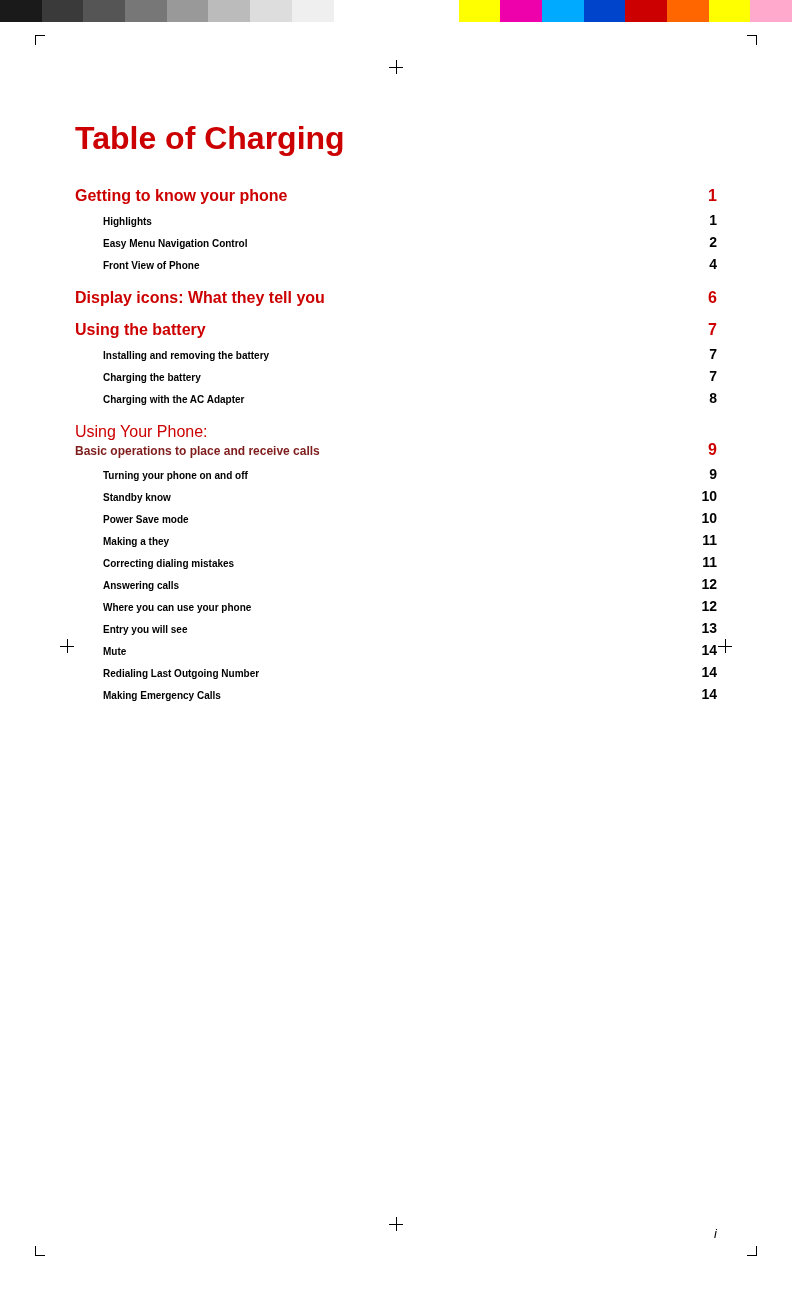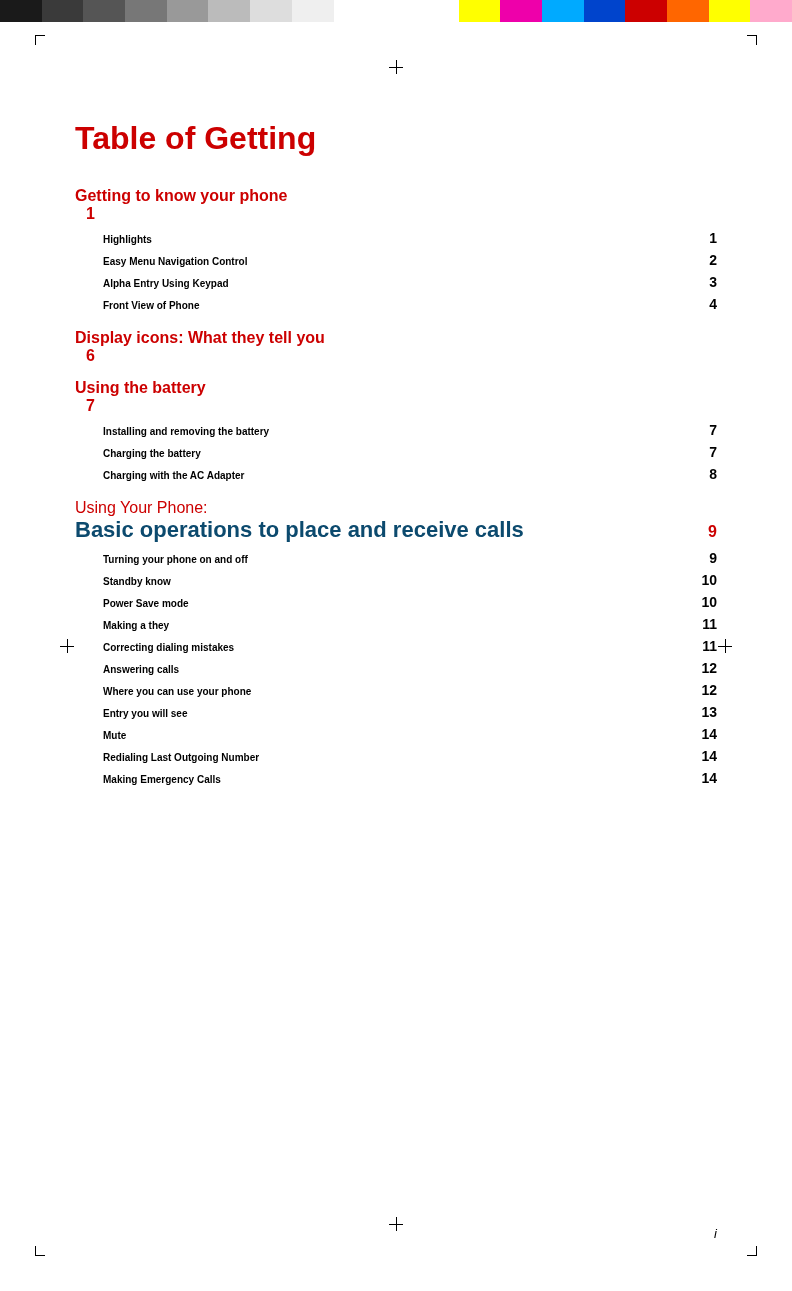--- a/index.html
+++ b/index.html
@@ -87,21 +87,20 @@
 
     .toc-section {
       margin-bottom: 18px;
     }
 
     .toc-section-header {
       display: flex;
       justify-content: space-between;
       align-items: baseline;
       margin-bottom: 4px;
-      flex-direction: column;
     }
 
     .toc-section-title {
       font-size: 16px;
       font-weight: bold;
       color: #cc0000;
     }
 
     .toc-section-page {
       font-size: 16px;
@@ -157,23 +156,23 @@
       color: #cc0000;
     }
 
     .toc-dual-line2 {
       display: flex;
       justify-content: space-between;
       align-items: baseline;
     }
 
     .toc-dual-line2-title {
-      font-size: 22px;
-      font-weight: bold;
-      color: #0c4a6e;
+      font-size: 12px;
+      font-weight: bold;
+      color: #7f1d1d;
     }
 
     .toc-dual-line2-page {
       font-size: 16px;
       font-weight: bold;
       color: #cc0000;
     }
   </style>
 </head>
 <body>
@@ -204,38 +203,34 @@
 <div class="page-border-mark mark-bl"></div>
 <div class="page-border-mark mark-br"></div>
 
 <div class="crosshair ch-top"></div>
 <div class="crosshair ch-left"></div>
 <div class="crosshair ch-right"></div>
 <div class="crosshair ch-bottom"></div>
 
 <div class="content">
 
-  <h1 class="page-title">Table of Getting</h1>
+  <h1 class="page-title">Table of Charging</h1>
 
   <div class="toc-section toc-section-gap">
     <div class="toc-section-header">
       <span class="toc-section-title">Getting to know your phone</span>
       <span class="toc-section-page">1</span>
     </div>
     <div class="toc-item">
       <span class="toc-item-label">Highlights</span>
       <span class="toc-item-page">1</span>
     </div>
     <div class="toc-item">
       <span class="toc-item-label">Easy Menu Navigation Control</span>
       <span class="toc-item-page">2</span>
-    </div>
-    <div class="toc-item">
-      <span class="toc-item-label">Alpha Entry Using Keypad</span>
-      <span class="toc-item-page">3</span>
     </div>
     <div class="toc-item">
       <span class="toc-item-label">Front View of Phone</span>
       <span class="toc-item-page">4</span>
     </div>
   </div>
 
   <div class="toc-section toc-section-gap">
     <div class="toc-section-header">
       <span class="toc-section-title">Display icons: What they tell you</span>

